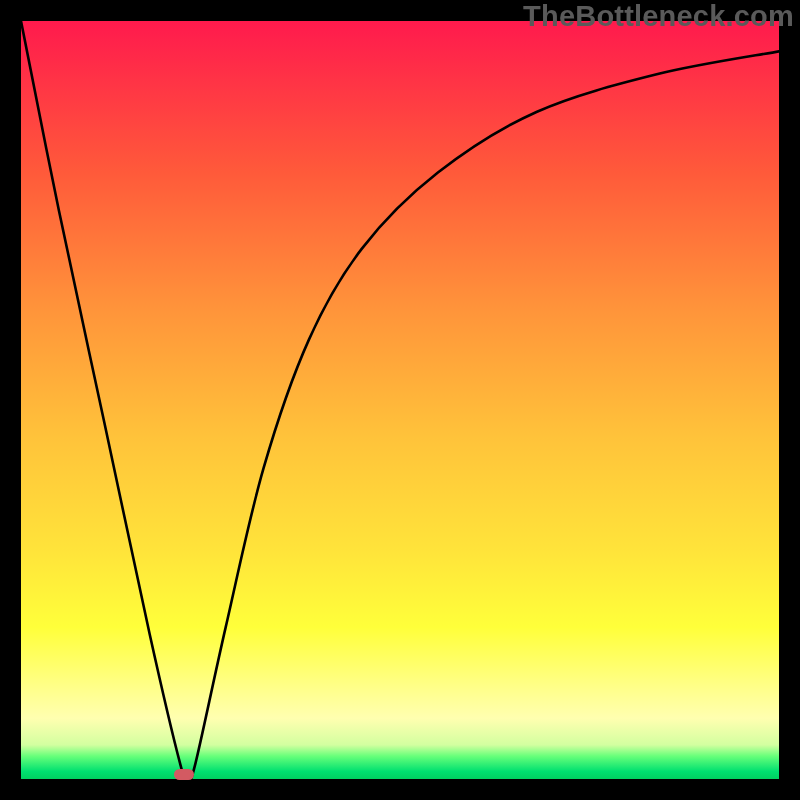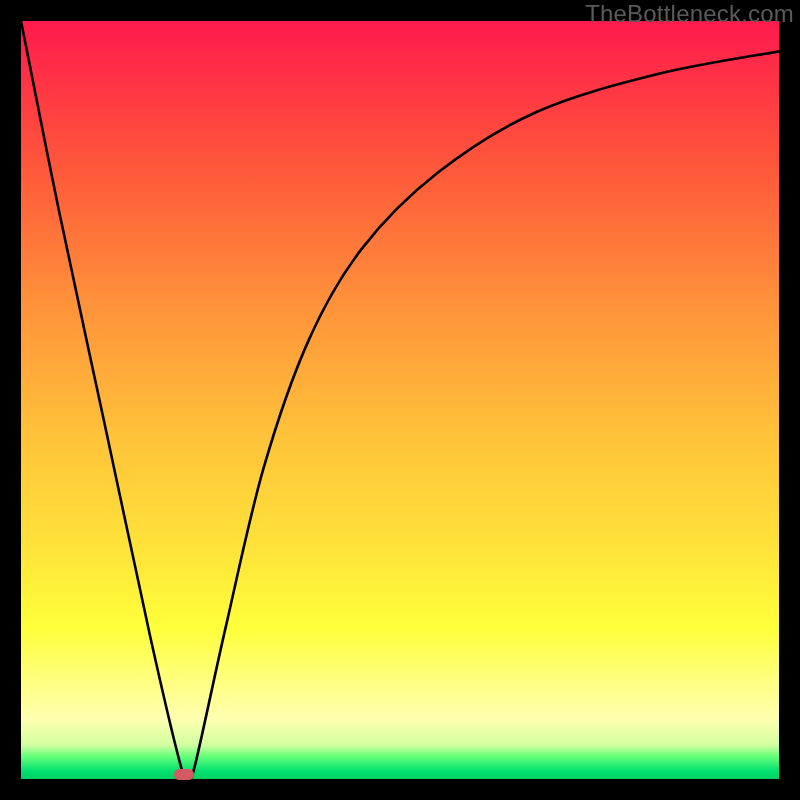--- a/index.html
+++ b/index.html
@@ -23,22 +23,22 @@
       #66ff7a 97%,
       #00e070 99%,
       #00d060 100%
     );
   }
   .watermark {
     position: absolute;
     top: 0;
     right: 6px;
     font-family: Arial, Helvetica, sans-serif;
-    font-size: 24px;
-    font-weight: 400;
+    font-size: 29px;
+    font-weight: 700;
     color: #5a5a5a;
     letter-spacing: 0.2px;
     z-index: 5;
   }
   svg.curve {
     position: absolute;
     left: 0; top: 0;
     width: 758px;
     height: 758px;
   }

